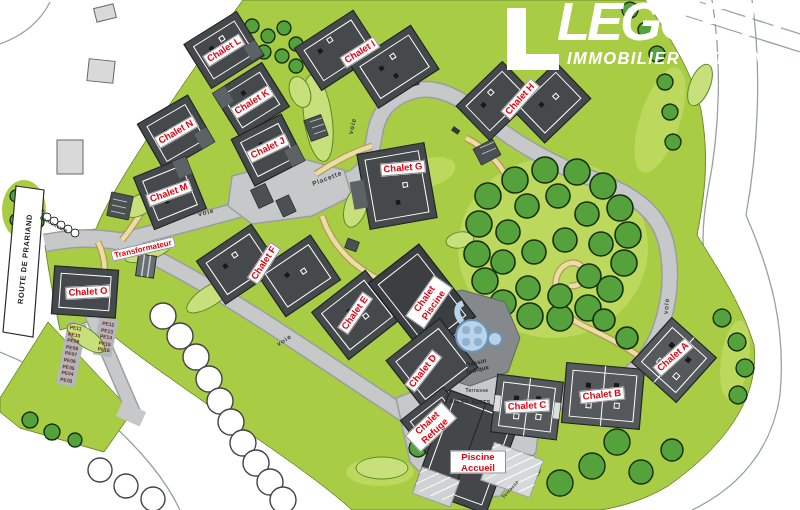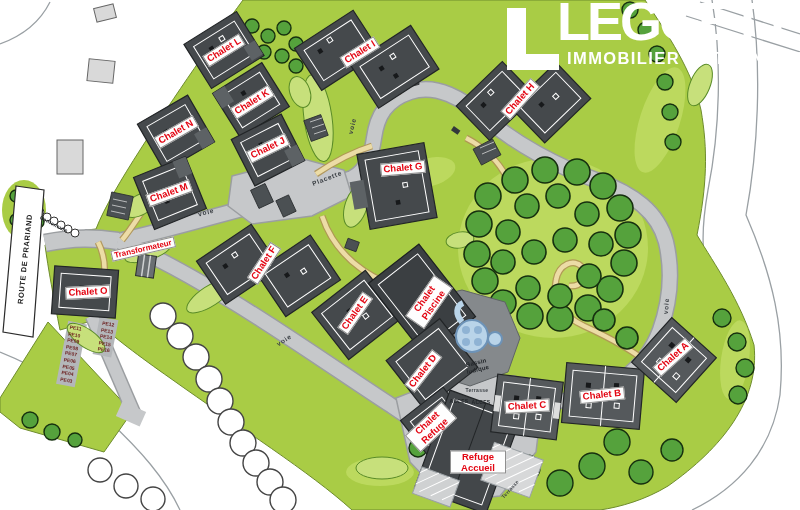--- a/index.html
+++ b/index.html
@@ -17,21 +17,21 @@
         color:#3a3f44;font-size:6.5px;font-weight:700;letter-spacing:.8px;white-space:nowrap;}
   .tiny.xxs{font-size:5px;letter-spacing:.3px;}
   .tiny.dark{color:#23272b;}
   .tiny.multi{white-space:normal;width:34px;text-align:center;line-height:6.5px;letter-spacing:.2px;font-size:6px;}
   .route{position:absolute;transform:translate(-50%,-50%) rotate(var(--r,0deg));
          color:#1c1c1c;font-size:7.5px;font-weight:700;letter-spacing:.6px;white-space:nowrap;}
   .pe{position:absolute;transform:translate(-50%,-50%) rotate(var(--r,0deg));
       color:#6b1d1d;font-size:5px;line-height:6.6px;font-weight:700;
       white-space:pre-line;text-align:center;}
   
-  .logo{position:absolute;left:505px;top:2px;width:295px;height:86px;color:#fff;}
+  .logo{position:absolute;left:505px;top:2px;width:295px;height:86px;color:#fff;font-style:italic;}
   .logo .brand{position:absolute;left:52px;top:-12px;font-size:54px;font-weight:700;
                letter-spacing:-3px;}
   .logo .tag{position:absolute;left:62px;top:47px;font-size:16.5px;font-weight:700;
              letter-spacing:1.4px;word-spacing:9px;white-space:nowrap;}
 </style>
 </head>
 <body>
 
 <div class="scene">
 
@@ -431,21 +431,21 @@
 <div class="lbl" style="left:520px;top:99px;--r:-48deg">Chalet H</div>
 <div class="lbl" style="left:360px;top:52px;--r:-32deg">Chalet I</div>
 <div class="lbl" style="left:268px;top:148px;--r:-26deg">Chalet J</div>
 <div class="lbl" style="left:252px;top:102px;--r:-32deg">Chalet K</div>
 <div class="lbl" style="left:224px;top:50px;--r:-32deg">Chalet L</div>
 <div class="lbl" style="left:169px;top:193px;--r:-20deg">Chalet M</div>
 <div class="lbl" style="left:176px;top:132px;--r:-30deg">Chalet N</div>
 <div class="lbl" style="left:88px;top:292px;--r:-3deg">Chalet O</div>
 <div class="lbl multi" style="left:429px;top:302px;--r:-55deg">Chalet Piscine</div>
 <div class="lbl multi" style="left:431px;top:427px;--r:-43deg">Chalet Refuge</div>
-<div class="lbl multi" style="left:478px;top:462px;--r:0deg;width:52px">Refuge Accueil</div>
+<div class="lbl multi" style="left:478px;top:462px;--r:0deg;width:52px">Piscine Accueil</div>
 <div class="lbl small" style="left:143px;top:249px;--r:-13deg">Transformateur</div>
 
 <div class="route" style="left:25px;top:259px;--r:-84deg">ROUTE DE PRARIAND</div>
 <div class="tiny" style="left:206px;top:212px;--r:-14deg">voie</div>
 <div class="tiny" style="left:352px;top:126px;--r:-76deg">voie</div>
 <div class="tiny" style="left:284px;top:340px;--r:-33deg">voie</div>
 <div class="tiny" style="left:666px;top:306px;--r:-85deg">voie</div>
 <div class="tiny" style="left:327px;top:178px;--r:-21deg">Placette</div>
 <div class="tiny xxs dark" style="left:54px;top:224px;--r:27deg">Conteneurs</div>
 <div class="tiny xxs" style="left:477px;top:390px;--r:0deg">Terrasse</div>

